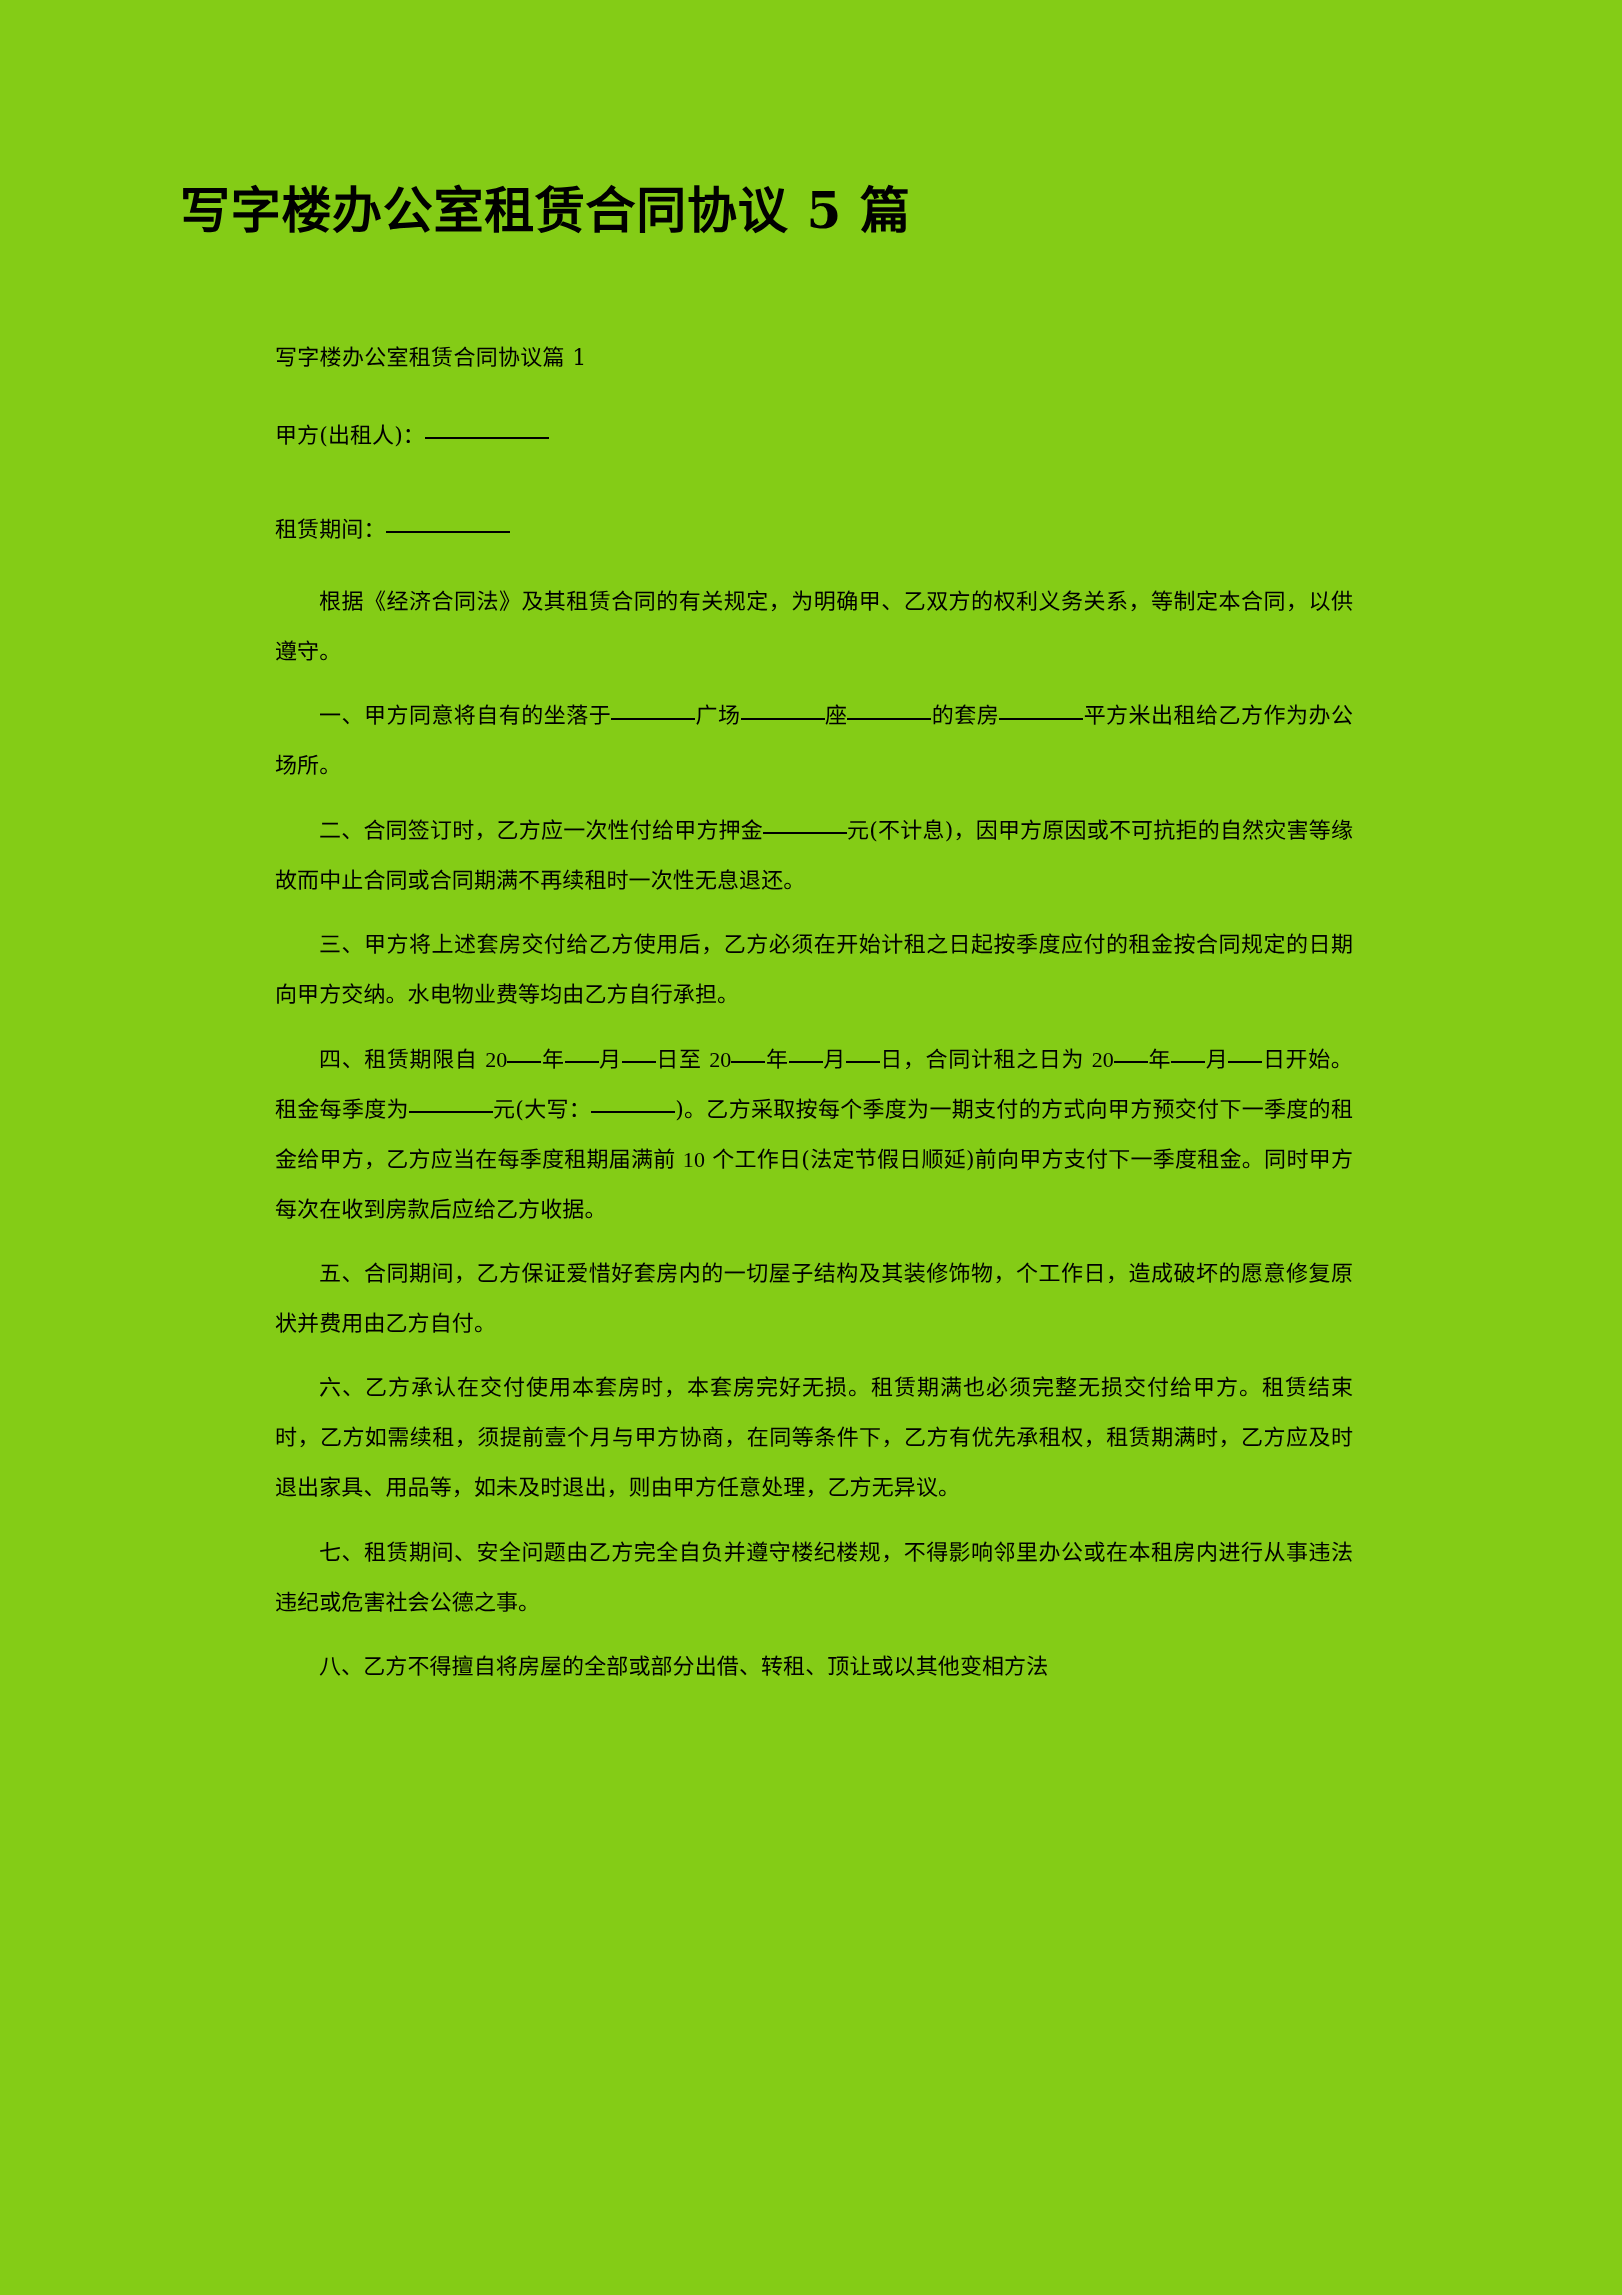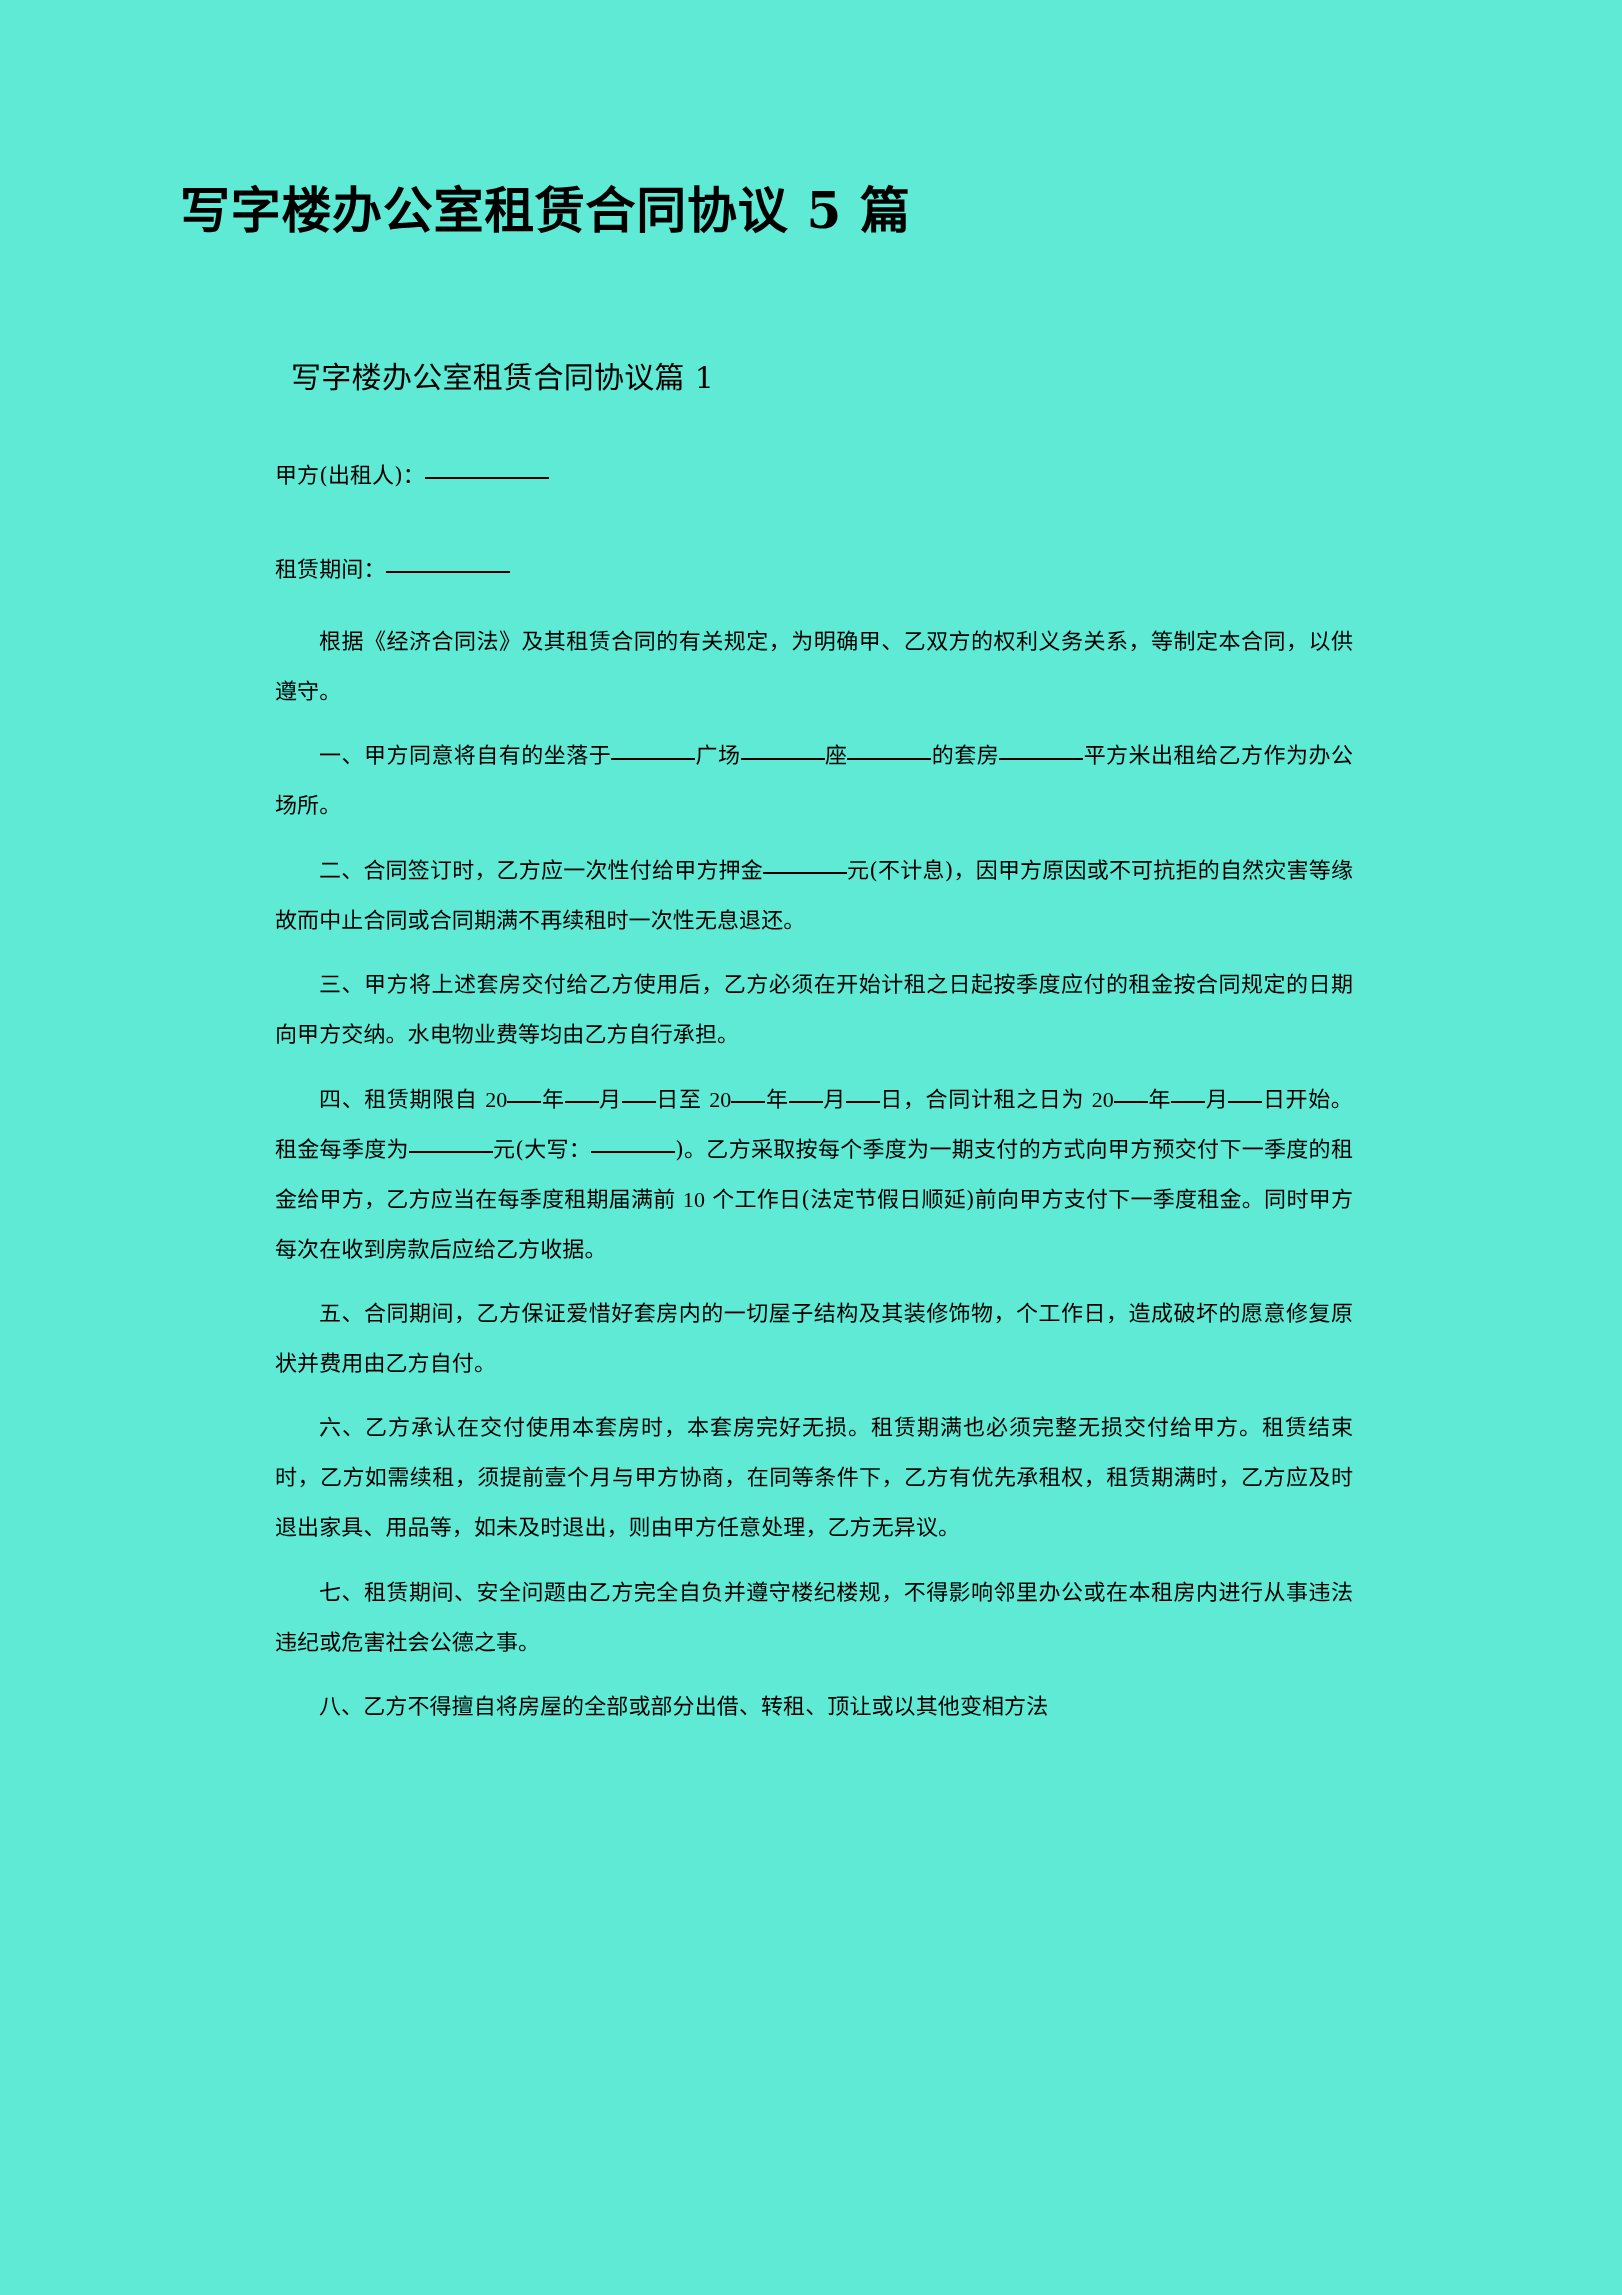--- a/index.html
+++ b/index.html
@@ -9,21 +9,21 @@
     background: #ffffff;
   }
   body {
     font-family: "DejaVu Serif", "Liberation Serif", serif;
     color: #000000;
   }
   .page {
     position: relative;
     width: 1623px;
     height: 2295px;
-    background: #5eead4;
+    background: #84cc16;
     box-sizing: border-box;
     overflow: hidden;
   }
   .content {
     position: absolute;
     left: 275px;
     top: 0;
     width: 1078px;
   }
   .doc-title {
@@ -35,23 +35,23 @@
     letter-spacing: 0.7px;
     text-align: left;
     position: absolute;
     left: 180px;
     top: 180px;
     width: 1178px;
     white-space: nowrap;
     font-family: "DejaVu Serif", "Liberation Serif", serif;
   }
   .subtitle {
-    font-size: 30px;
+    font-size: 22px;
     line-height: 1.0;
-    margin: 16px;
+    margin: 0;
     padding: 0;
     text-indent: 0;
     letter-spacing: 0.3px;
   }
   .para {
     font-size: 22px;
     line-height: 50px;
     margin: 0;
     padding: 0;
     text-indent: 2em;

